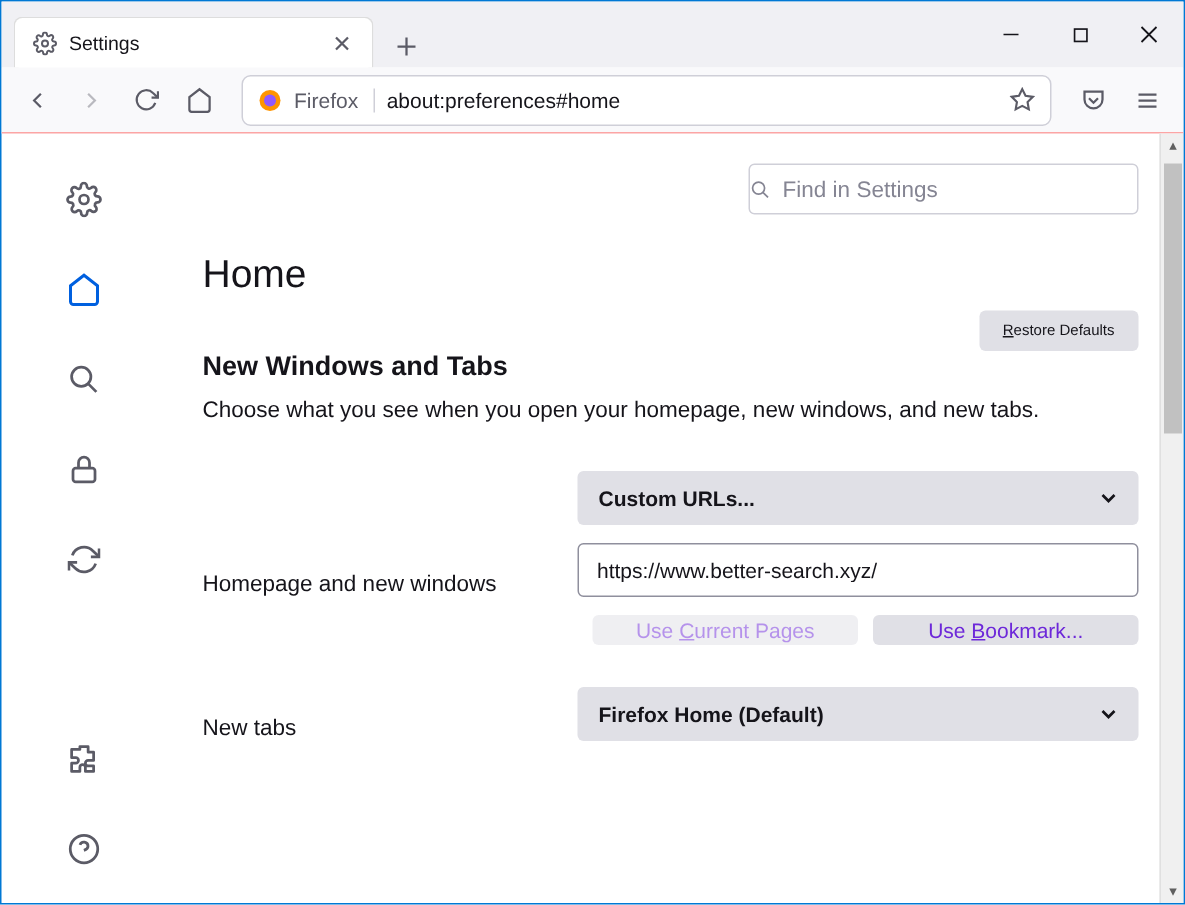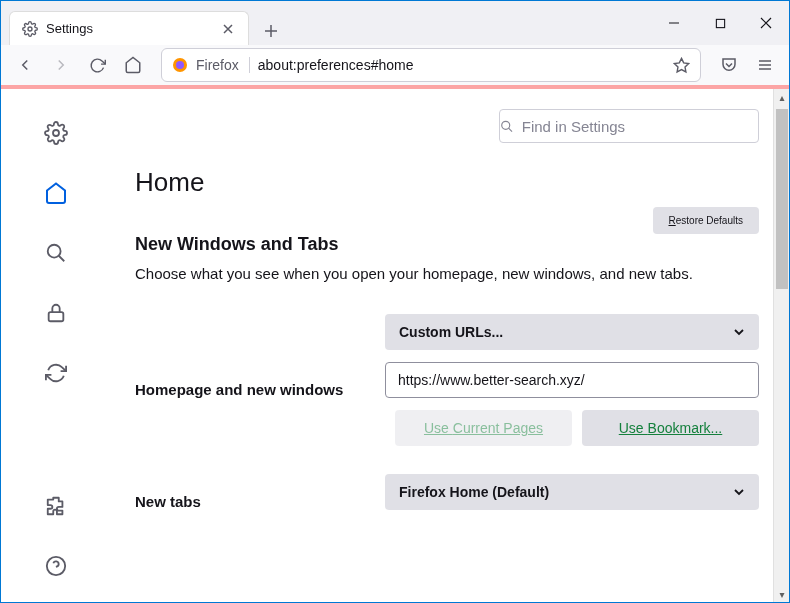--- a/index.html
+++ b/index.html
@@ -6,21 +6,21 @@
 body { font-family: -apple-system, BlinkMacSystemFont, "Segoe UI", Arial, sans-serif; background: #fff; width: 790px; height: 603px; overflow: hidden; position: relative; border: 1px solid #0078d4; }
 .titlebar { height: 44px; background: #f0f0f4; display: flex; align-items: flex-start; }
 .tabs-area { flex: 1; display: flex; align-items: flex-end; padding-left: 8px; }
 .tab { display: flex; align-items: center; background: #fff; border-radius: 6px 6px 0 0; padding: 0 12px; height: 34px; min-width: 240px; margin-top: 10px; gap: 8px; border: 1px solid #ddd; border-bottom: none; }
 .tab .gear { width: 16px; height: 16px; display: flex; align-items: center; justify-content: center; }
 .tab-title { font-size: 13px; color: #15141a; flex: 1; }
 .tab-close { width: 16px; height: 16px; display: flex; align-items: center; justify-content: center; color: #5b5b66; cursor: pointer; }
 .new-tab { width: 28px; height: 28px; display: flex; align-items: center; justify-content: center; color: #5b5b66; margin: 12px 0 0 8px; cursor: pointer; }
 .window-controls { display: flex; }
 .win-btn { width: 46px; height: 44px; display: flex; align-items: center; justify-content: center; color: #15141a; }
-.toolbar { height: 44px; background: #f9f9fb; display: flex; align-items: center; padding: 0 8px; gap: 4px; border-bottom: 4px solid #fca5a5; }
+.toolbar { height: 44px; background: #f9f9fb; display: flex; align-items: center; padding: 0 8px; gap: 4px; border-bottom: 1px solid #fca5a5; }
 .tb-btn { width: 32px; height: 32px; display: flex; align-items: center; justify-content: center; border-radius: 4px; color: #5b5b66; }
 .tb-btn.disabled { opacity: 0.4; }
 .urlbar { flex: 1; height: 34px; background: #fff; border: 1px solid #cfcfd8; border-radius: 6px; display: flex; align-items: center; padding: 0 10px; margin: 0 8px; gap: 8px; }
 .urlbar .fx-icon { width: 16px; height: 16px; }
 .urlbar .fx-label { font-size: 14px; color: #5b5b66; border-right: 1px solid #cfcfd8; padding-right: 10px; }
 .urlbar .url-text { font-size: 14px; color: #15141a; flex: 1; }
 .urlbar .star { color: #5b5b66; }
 .content { display: flex; height: calc(100% - 88px); position: relative; }
 .sidebar { width: 110px; display: flex; flex-direction: column; align-items: center; padding-top: 28px; gap: 28px; }
 .sb-item { width: 32px; height: 32px; display: flex; align-items: center; justify-content: center; color: #5b5b66; border-radius: 6px; }
@@ -30,26 +30,26 @@
 .search-box { width: 260px; height: 34px; border: 1px solid #cfcfd8; border-radius: 4px; display: flex; align-items: center; padding: 0 0; gap: 8px; color: #5b5b66; }
 .search-box input { border: none; outline: none; font-size: 15px; width: 100%; color: #15141a; }
 .search-box input::placeholder { color: #858593; }
 .h1 { font-size: 26px; font-weight: 400; color: #15141a; margin-bottom: 36px; }
 .row-flex { display: flex; justify-content: space-between; align-items: flex-end; }
 .restore-btn { background: #e0e0e6; border: none; border-radius: 4px; padding: 8px 16px; font-size: 10px; color: #15141a; cursor: pointer; }
 .restore-btn .ul { text-decoration: underline; }
 .h2 { font-size: 18px; font-weight: 700; color: #15141a; margin-bottom: 10px; }
 .desc { font-size: 15px; color: #15141a; margin-bottom: 32px; }
 .form-row { display: flex; align-items: flex-end; margin-bottom: 12px; }
-.label { width: 250px; font-size: 15px; color: #15141a; font-weight: bold; }
+.label { width: 250px; font-size: 15px; color: #15141a; }
 .select { flex: 1; height: 36px; background: #e0e0e6; border-radius: 4px; display: flex; align-items: center; justify-content: space-between; padding: 0 14px; font-size: 14px; font-weight: 600; color: #15141a; cursor: pointer; }
 .text-input { flex: 1; height: 36px; border: 1px solid #8f8f9d; border-radius: 4px; padding: 0 12px; font-size: 14px; color: #15141a; outline: none; }
 .btn-row { display: flex; gap: 10px; margin-bottom: 28px; }
 .btn-row .spacer { width: 250px; }
-.action-btn { flex: 1; height: 36px; background: #e0e0e6; border: none; border-radius: 4px; font-size: 14px; color: #15803d; font-weight: 500; text-decoration: underline; }
+.action-btn { flex: 1; height: 20px; background: #e0e0e6; border: none; border-radius: 4px; font-size: 14px; color: #6d28d9; font-weight: 500; }
 .action-btn.disabled { opacity: 0.5; }
 .action-btn .ul { text-decoration: underline; }
 .scrollbar { position: absolute; right: 0; top: 88px; width: 16px; height: calc(100% - 88px); background: #f0f0f0; border-left: 1px solid #e0e0e0; }
 .scrollbar .thumb { position: absolute; top: 20px; left: 2px; width: 12px; height: 180px; background: #c1c1c1; border-radius: 0; }
 .scrollbar .arrow { position: absolute; left: 0; width: 16px; height: 16px; display: flex; align-items: center; justify-content: center; color: #606060; font-size: 10px; }
 .scrollbar .arrow.up { top: 0; }
 .scrollbar .arrow.down { bottom: 0; }
 svg { display: block; }
 </style>
 </head>

